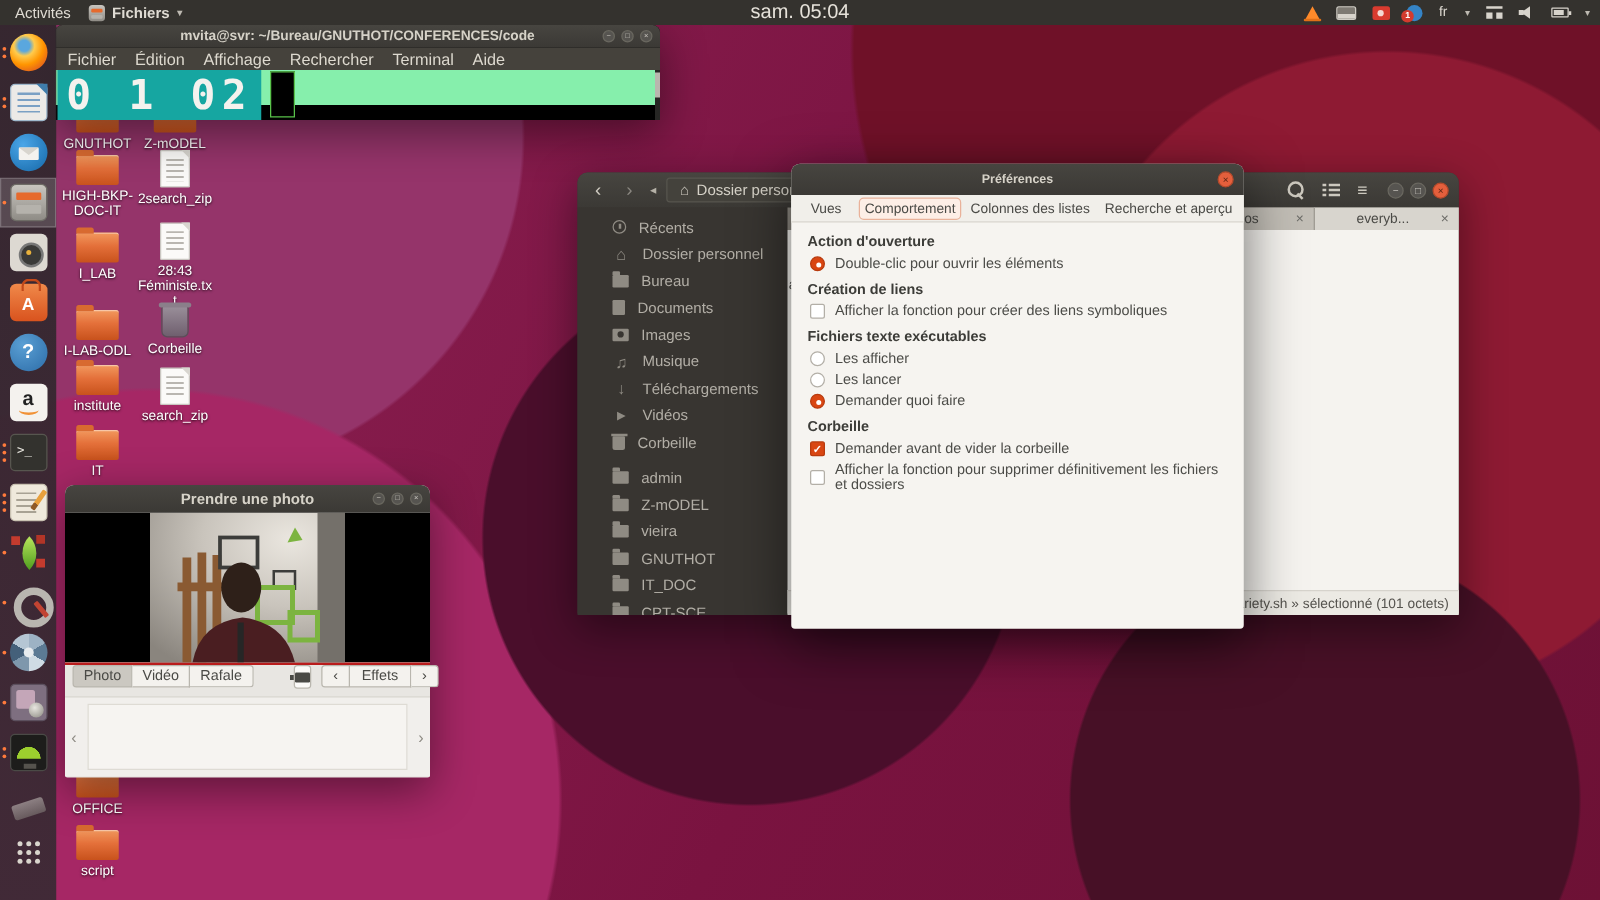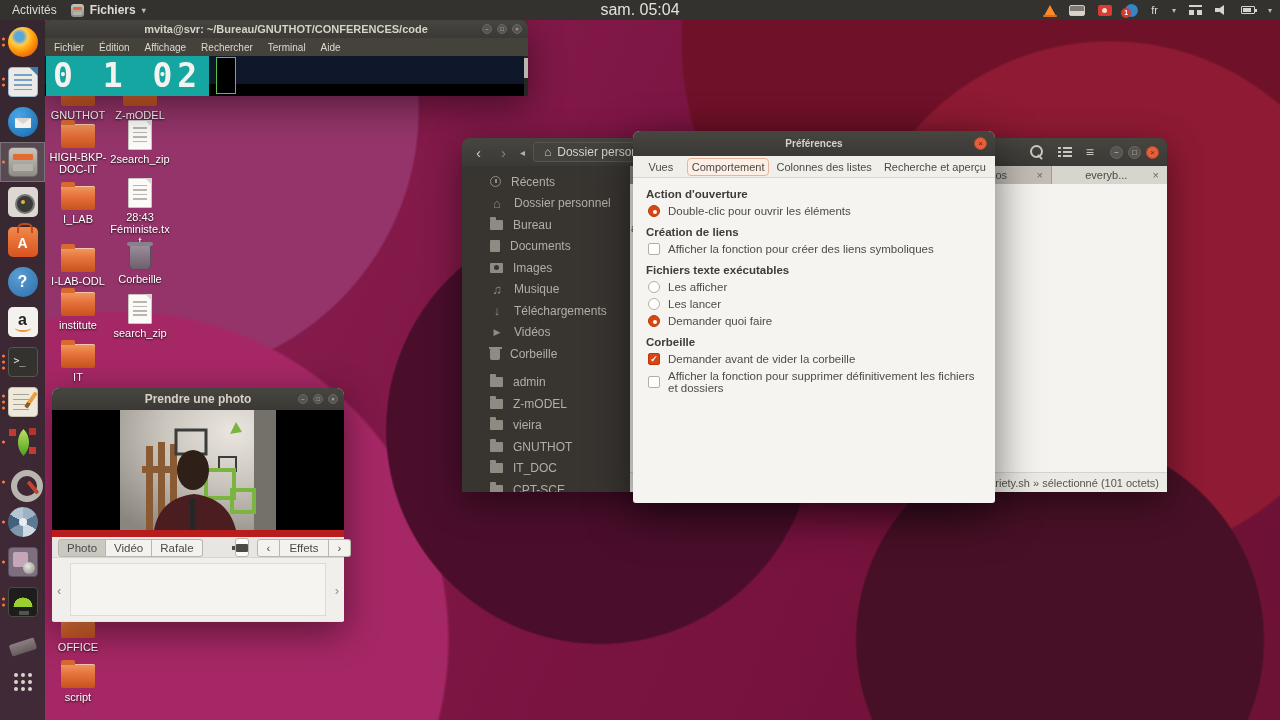--- a/index.html
+++ b/index.html
@@ -102,22 +102,22 @@
 .titlebar{display:flex;align-items:center;background:linear-gradient(#474540,#3b3935);color:#d6d2c8;position:relative}
 .titlebar .title{position:absolute;left:0;right:0;text-align:center;font-weight:bold;pointer-events:none}
 .wbtns{margin-left:auto;display:flex;gap:5px;align-items:center;z-index:2}
 .wbtn{width:13px;height:13px;border-radius:50%;background:#565450;border:1px solid #69675f;color:#c9c6bf;font-size:8px;line-height:11px;text-align:center}
 .wbtn.close{background:#e45f3c;border-color:#b44a2c;color:#5a2414}
 .wbtn.small{width:10px;height:10px;font-size:6px;line-height:8px}
 
 .terminal{left:44px;top:20px;width:484px;height:76px;z-index:25;background:#000;border-radius:6px 6px 0 0}
 .terminal .titlebar{height:18px;border-radius:6px 6px 0 0;padding:0 6px}
 .terminal .title{font-size:11px;font-weight:bold}
-.term-menu{height:18px;background:#45423c;display:flex;align-items:center;gap:15px;padding-left:10px;font-size:10px;color:#ddd9cf}
-.term-content{position:relative;height:28px;background:#0f172a}
+.term-menu{height:18px;background:#45423c;display:flex;align-items:center;gap:15px;padding-left:10px;font-size:13px;color:#ddd9cf}
+.term-content{position:relative;height:28px;background:#86efac}
 .term-clock{position:absolute;left:2px;top:0;height:40px;background:#16a6a1;color:#f4f2ee;font-family:"DejaVu Sans Mono",monospace;font-weight:bold;font-size:33px;line-height:40px;padding:0 7px;letter-spacing:5px;white-space:pre}
 .term-cursor{position:absolute;left:172px;top:1px;width:20px;height:37px;border:1px solid #58c24a;background:#000}
 .term-scroll{position:absolute;right:0;top:0;width:4px;height:40px;background:#262624}
 .term-scroll::after{content:"";position:absolute;left:0;top:2px;width:4px;height:20px;background:#b9b6ae}
 
 .files{left:462px;top:138px;width:705px;height:354px;z-index:30;background:#383632;border-radius:8px 8px 2px 2px}
 .files .titlebar{height:28px;border-radius:8px 8px 0 0;padding:0 8px;gap:8px}
 .navbtn{color:#d0ccc2;font-size:15px;line-height:1;padding:0 6px}
 .navbtn.dim{color:#8a8780}
 .path-arrow{color:#b5b1a7;font-size:10px}
@@ -169,21 +169,21 @@
 .radio.on{background:#d94612;border-color:#b83a0d}
 .radio.on::after{content:"";position:absolute;left:4px;top:4px;width:4px;height:4px;border-radius:50%;background:#fff}
 .check{width:12px;height:12px;border-radius:2px;background:#fff;border:1px solid #b3afa7;color:transparent;font-size:9px;line-height:11px;text-align:center;flex:none}
 .check.on{background:#d94612;border-color:#b83a0d;color:#fff;font-weight:bold}
 
 .cheese{left:52px;top:388px;width:292px;height:234px;z-index:20;background:#e8e6e2;border-radius:7px 7px 2px 2px}
 .cheese .titlebar{height:22px;border-radius:7px 7px 0 0;padding:0 6px}
 .cheese .title{font-size:12px}
 .video{height:120px;background:#000;display:flex;justify-content:center}
 .cam-feed{width:156px;height:120px}
-.ctoolbar{height:27px;background:#e8e6e2;border-top:7px solid #b91c1c;display:flex;align-items:flex-end;padding:0 6px;gap:8px}
+.ctoolbar{height:27px;background:#e8e6e2;border-top:2px solid #b91c1c;display:flex;align-items:flex-start;padding:0 6px;gap:8px}
 .modes{display:flex}
 .mode{border:1px solid #b9b6ae;background:#f4f2ee;font-size:11.5px;color:#4a4a46;padding:2px 8px;border-left-width:0}
 .mode:first-child{border-left-width:1px;border-radius:3px 0 0 3px}
 .mode:last-child{border-radius:0 3px 3px 0}
 .mode.active{background:#cbc8c1}
 .capture{margin-left:24px;width:88px;height:19px;border:1px solid #b9b6ae;border-radius:3px;background:#fbfaf8;display:flex;align-items:center;justify-content:center}
 .cam-g{width:12px;height:8px;background:#4a4a46;border-radius:1px;position:relative}
 .cam-g::before{content:"";position:absolute;left:-4px;top:2px;width:3px;height:4px;background:#4a4a46}
 .fx{margin-left:auto;display:flex}
 .fxb{border:1px solid #b9b6ae;background:#f4f2ee;font-size:11.5px;color:#4a4a46;padding:2px 9px;border-left-width:0}

